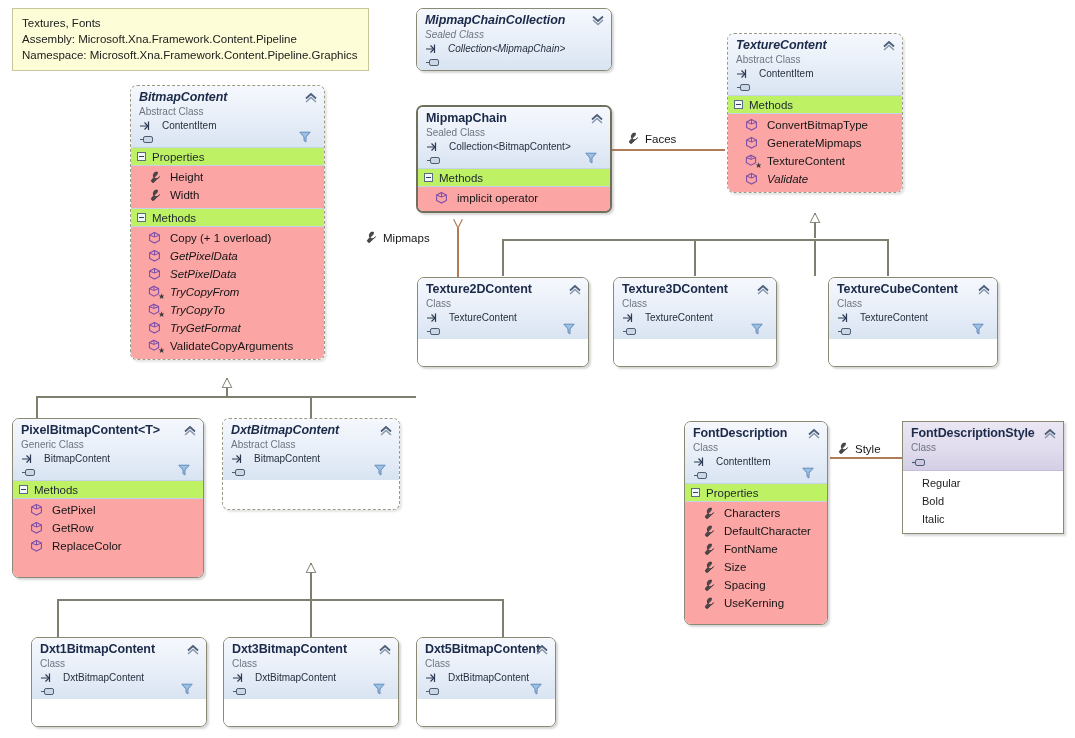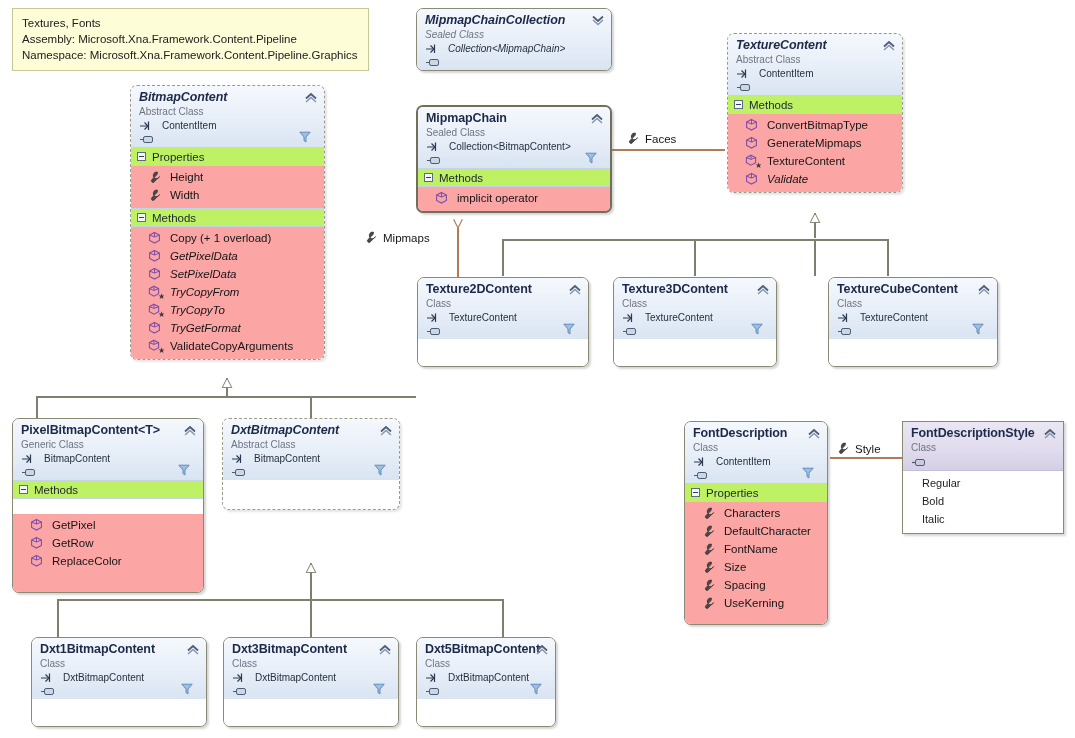--- a/index.html
+++ b/index.html
@@ -588,21 +588,21 @@
       </div>
       <svg class="chev" viewBox="0 0 14 13">
         <path d="M2,8.5 L7,4 L12,8.5" fill="none" stroke="#4e5e78" stroke-width="1.7"></path>
         <path d="M2,12 L7,7.5 L12,12" fill="none" stroke="#8494ab" stroke-width="1.4"></path>
       </svg>
     </div>
     <div class="grp">
       <span class="grpbox"></span>
       <span>Methods</span>
     </div>
-    <div class="members" style="padding-bottom:22px;margin-top:15px;">
+    <div class="members" style="padding-bottom:22px;">
       <div class="mrow">
         <span class="ico">
           <svg width="13" height="14" viewBox="0 0 13 14">
             <path d="M6.5,1.4 L11.4,4.1 L11.4,9.4 L6.5,12.1 L1.6,9.4 L1.6,4.1 Z" fill="none" stroke="#7d4fa8" stroke-width="1.1"></path>
             <path d="M6.5,1.4 L6.5,6 M6.5,6 L11.4,4.1 M6.5,6 L1.6,4.1" stroke="#7d4fa8" stroke-width="1"></path>
           </svg>
         </span>
         <span class="lbl">GetPixel</span>
       </div>
       <div class="mrow">

